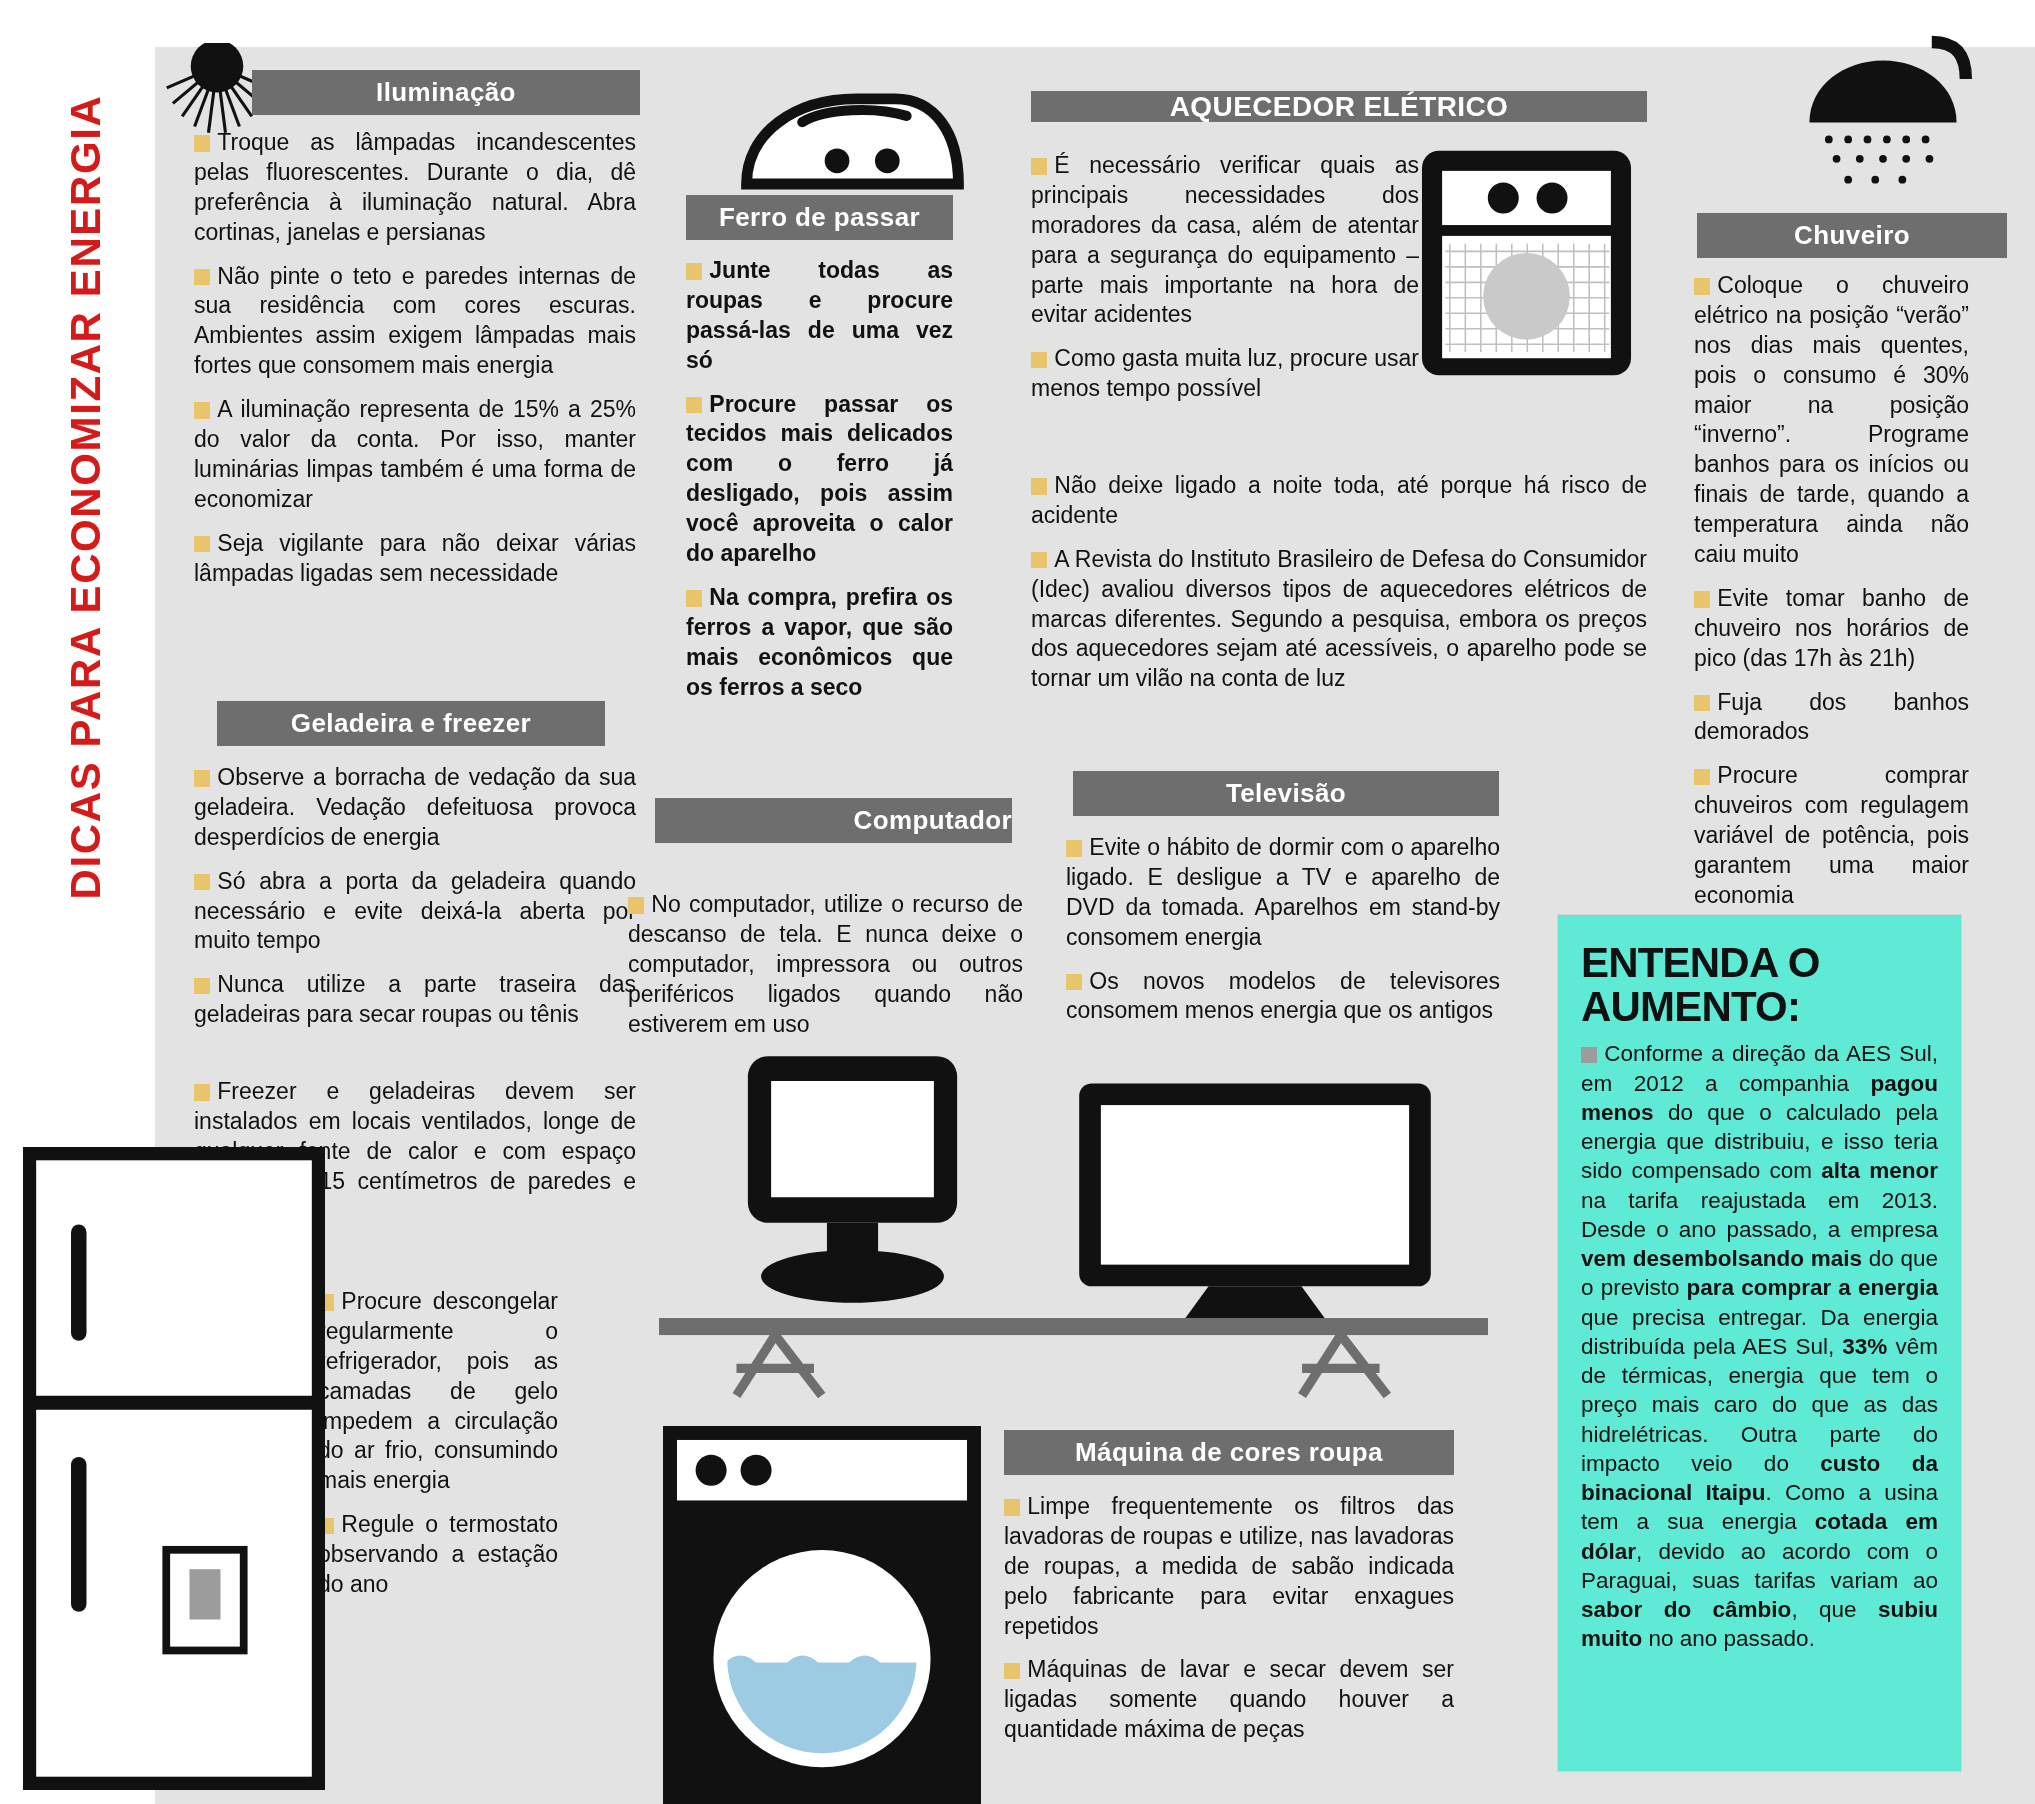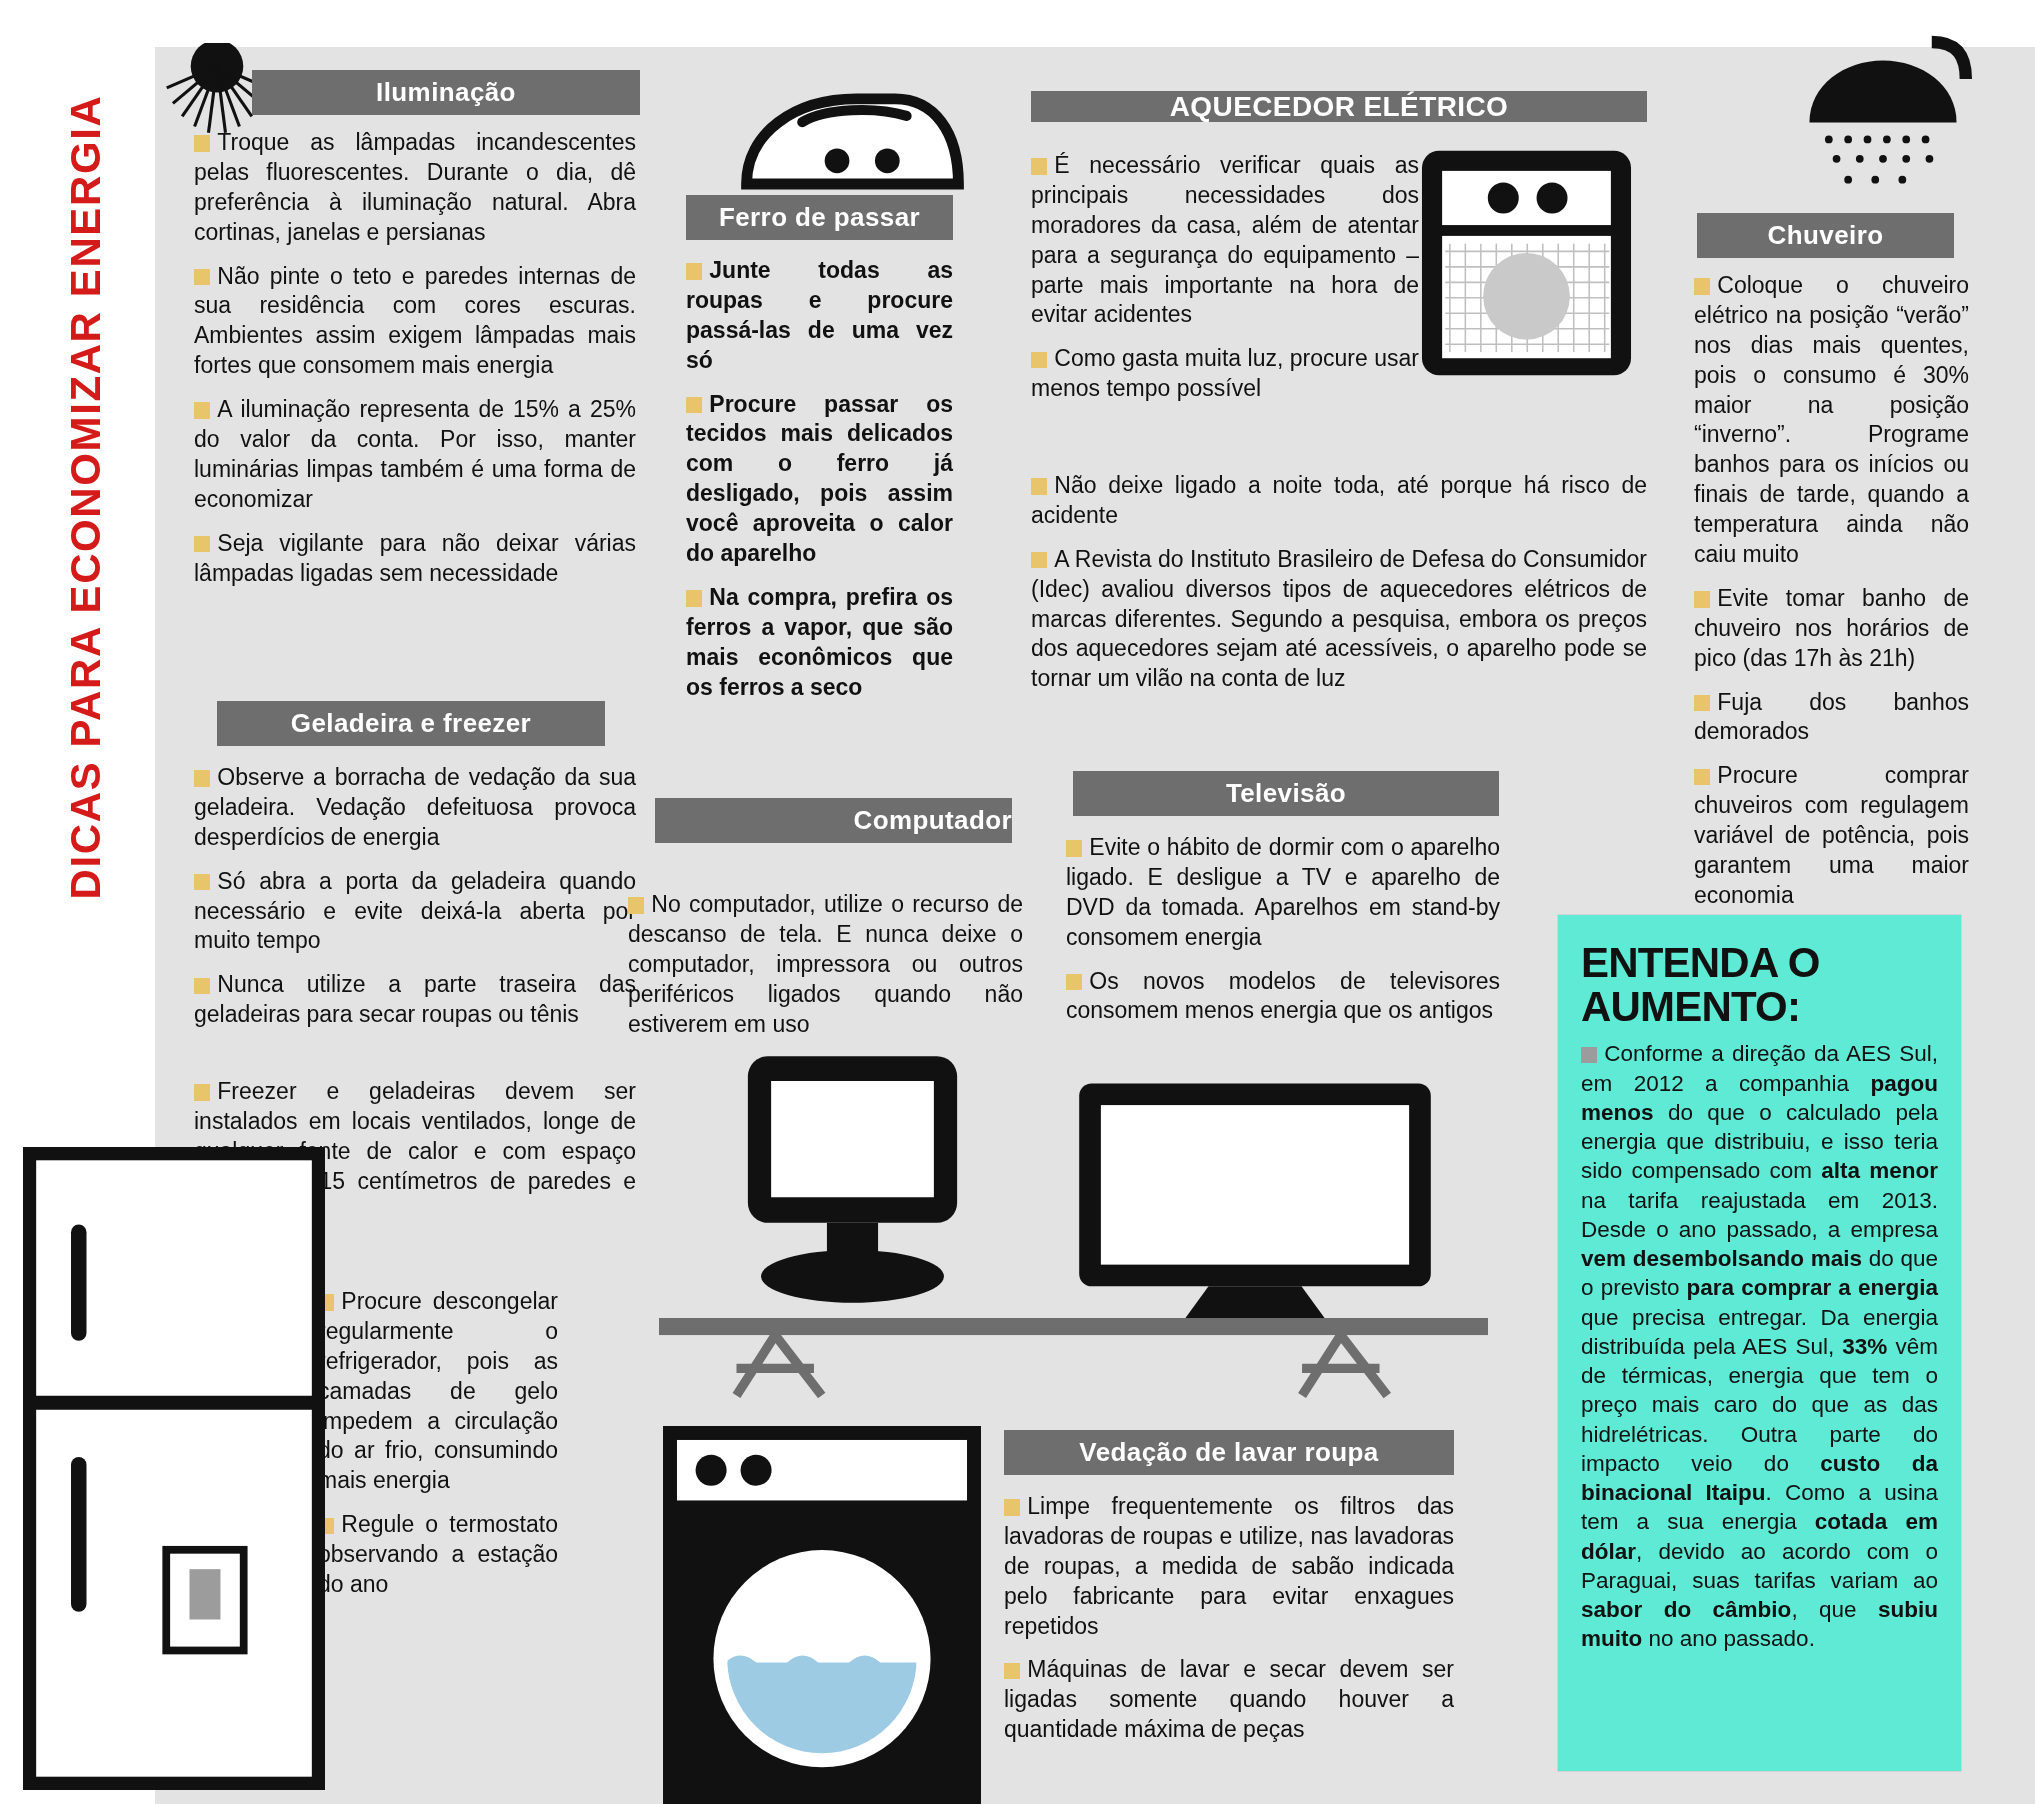--- a/index.html
+++ b/index.html
@@ -203,21 +203,21 @@
         <circle cx="125" cy="165" r="5"></circle>
         <circle cx="155" cy="165" r="5"></circle>
       <circle cx="185" cy="165" r="5"></circle>
         <circle cx="215" cy="165" r="5"></circle>
       <circle cx="110" cy="192" r="5"></circle>
         <circle cx="145" cy="192" r="5"></circle>
         <circle cx="180" cy="192" r="5"></circle>
     </g>
   </svg>
 
-  <div class="bar" style="left:1697px;top:213px;width:257px;height:45px;font-size:26px;">
+  <div class="bar" style="left:1697px;top:213px;width:310px;height:45px;font-size:26px;">
     <span>Chuveiro</span>
   </div>
   <div class="txt" style="left:1694px;top:271px;width:275px;">
     <p><span class="sq"></span><span>Coloque o chuveiro elétrico na posição “verão” nos dias mais quentes, pois o consumo é 30% maior na posição “inverno”. Programe banhos para os inícios ou finais de tarde, quando a temperatura ainda não caiu muito</span></p>
     <p><span class="sq"></span><span>Evite tomar banho de chuveiro nos horários de pico (das 17h às 21h)</span></p>
     <p><span class="sq"></span><span>Fuja dos banhos demorados</span></p>
     <p><span class="sq"></span><span>Procure comprar chuveiros com regulagem variável de potência, pois garantem uma maior economia</span></p>
   </div>
 
   <svg class="icon" style="left:663px;top:1426px;" width="318" height="380" viewBox="0 0 410 490">
@@ -230,21 +230,21 @@
         <circle cx="205" cy="300" r="122"></circle>
       </clipPath>
     <g clip-path="url(#drum)">
       <rect x="80" y="305" width="250" height="140" fill="#9ccbe3"></rect>
       <path d="M80 305 q20 -18 40 0 t40 0 t40 0 t40 0 t40 0 t40 0 v40 h-250 z" fill="#9ccbe3"></path>
       <path d="M80 268 q20 -18 40 0 t40 0 t40 0 t40 0 t40 0 t40 0" stroke="#ffffff" stroke-width="9" fill="none"></path>
     </g>
   </svg>
 
   <div class="bar" style="left:1004px;top:1430px;width:450px;height:45px;font-size:26px;">
-    <span>Vedação de lavar roupa</span>
+    <span>Máquina de cores roupa</span>
   </div>
   <div class="txt" style="left:1004px;top:1492px;width:450px;">
     <p><span class="sq"></span><span>Limpe frequentemente os filtros das lavadoras de roupas e utilize, nas lavadoras de roupas, a medida de sabão indicada pelo fabricante para evitar enxagues repetidos</span></p>
     <p><span class="sq"></span><span>Máquinas de lavar e secar devem ser ligadas somente quando houver a quantidade máxima de peças</span></p>
   </div>
 
   <div class="entenda">
     <h2>
       <span>ENTENDA O</span><br>
       <span>AUMENTO:</span>

